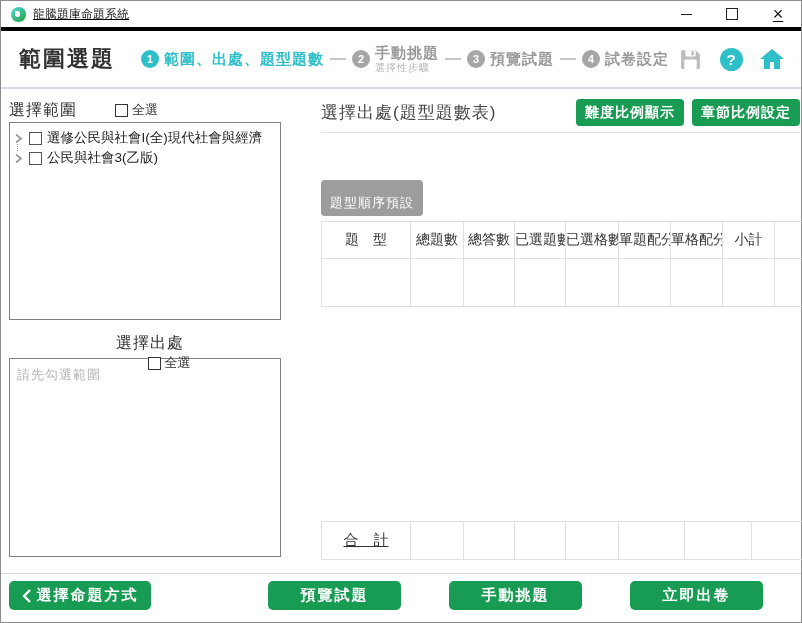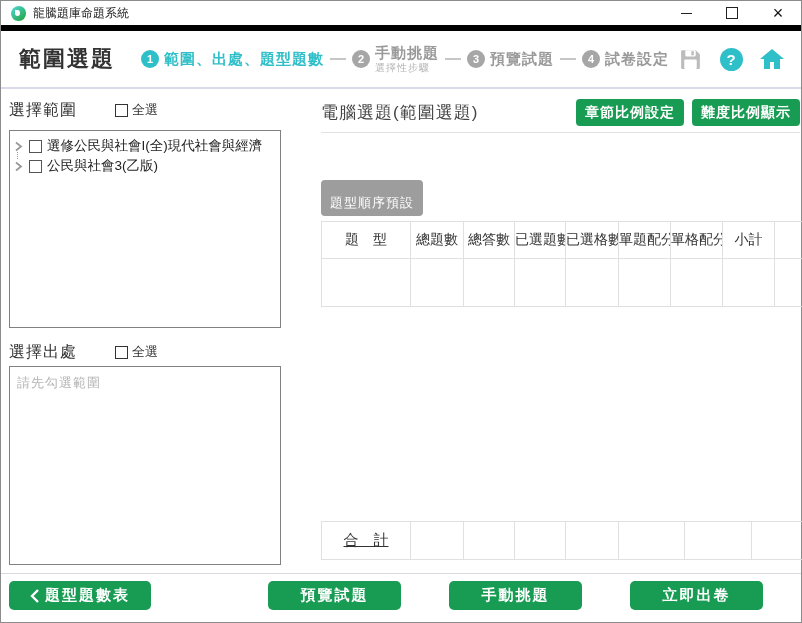--- a/index.html
+++ b/index.html
@@ -1,20 +1,20 @@
 <!DOCTYPE html>
 <html><head>
 <meta charset="utf-8">
 <style>
   html,body{margin:0;padding:0;}
   body{width:802px;height:623px;font-family:"Liberation Sans","DejaVu Sans",sans-serif;background:#fff;overflow:hidden;}
   .window{width:802px;height:623px;border:1px solid #8c8c8c;box-sizing:border-box;position:relative;background:#fff;display:flex;flex-direction:column;}
 
   
-  .titlebar{height:30px;min-height:30px;display:flex;align-items:center;padding-left:10px;background:#fff;border-bottom:6px solid #000000;box-sizing:border-box;}
+  .titlebar{height:30px;min-height:30px;display:flex;align-items:center;padding-left:10px;background:#fff;border-bottom:4px solid #000000;box-sizing:border-box;text-decoration:underline;}
   .app-icon{width:15px;height:15px;border-radius:55% 48% 50% 50%;background:linear-gradient(140deg,#49d2c3 15%,#27a94f 85%);margin-right:7px;position:relative;flex:none;}
   .app-icon:after{content:"";position:absolute;left:4px;top:4px;width:5px;height:6px;background:#fff;border-radius:0 60% 60% 60%;}
   .app-title{font-size:12px;color:#1a1a1a;}
   .win-controls{margin-left:auto;display:flex;height:30px;}
   .win-btn{width:46px;height:30px;display:flex;align-items:center;justify-content:center;background:none;border:none;padding:0;cursor:default;}
   .glyph-min{width:11px;height:1px;background:#222;display:block;}
   .glyph-max{width:10px;height:10px;border:1px solid #222;display:block;}
   .glyph-close{font-size:18px;line-height:1;color:#111;font-weight:400;}
 
   
@@ -34,26 +34,26 @@
   .help-circle{width:23px;height:23px;border-radius:50%;background:#2ebfc8;color:#fff;font-size:15px;font-weight:bold;text-align:center;line-height:23px;}
 
   
   .content{flex:1;display:flex;background:#fff;box-sizing:border-box;gap:20px;}
   .left-col{width:290px;min-width:290px;box-sizing:border-box;padding:10px 0 0 8px;}
   .panel-head{display:flex;align-items:center;height:22px;}
   .panel-title{font-size:16px;color:#333;letter-spacing:1px;}
   .select-all{display:flex;align-items:center;margin-left:38px;font-size:13px;color:#333;gap:4px;}
   .cb{width:11px;height:11px;border:1.5px solid #333;background:#fff;display:inline-block;box-sizing:content-box;}
   .cb-sm{width:11px;height:11px;border:1px solid #555;background:#fff;display:inline-block;flex:none;}
-  .tree-box{width:272px;height:198px;border:1px solid #808080;box-sizing:border-box;margin-top:9px;padding:5px 4px;overflow:hidden;}
+  .tree-box{width:272px;height:198px;border:1px solid #808080;box-sizing:border-box;margin-top:1px;padding:5px 4px;overflow:hidden;}
   .tree-row{display:flex;align-items:center;height:20px;gap:5px;}
   .chev{width:10px;height:14px;display:flex;align-items:center;position:relative;flex:none;}
   .chev.guide:after{content:"";position:absolute;left:3px;top:13px;height:7px;border-left:1px dotted #9a9a9a;}
   .tree-label{font-size:13.5px;color:#222;white-space:nowrap;}
-  .src-head{margin-top:13px;}
+  .src-head{margin-top:13px;flex-direction:column;}
   .source-box{width:272px;height:199px;border:1px solid #808080;box-sizing:border-box;margin-top:3px;padding:6px 7px;}
   .placeholder{font-size:13px;color:#b5b5b5;letter-spacing:1px;}
 
   .right-col{width:502px;min-width:502px;box-sizing:border-box;border-right:1px solid #9b9b9b;padding:10px 12px 0 10px;}
   .right-head{display:flex;align-items:flex-start;}
   .main-title{font-size:17px;font-weight:400;color:#444;margin:2px 0 0 0;letter-spacing:1px;}
   .ratio-btns{margin-left:auto;display:flex;gap:8px;}
   .btn-green-sm{background:#189b52;color:#fff;border:none;border-radius:4px;font-size:14px;font-weight:bold;padding:0 9px;height:27px;letter-spacing:1px;font-family:inherit;}
   .right-divider{border:none;border-top:1px solid #e2e2e2;margin:6px 0 0 0;}
   .preset-tag{display:inline-block;background:#9d9d9d;color:#fff;font-size:13px;border-radius:4px;padding:14px 9px 4px;margin-top:47px;letter-spacing:1px;border:none;font-family:inherit;}
@@ -185,24 +185,24 @@
           <span>全選</span>
         </label>
       </div>
       <div class="source-box">
         <span class="placeholder">請先勾選範圍</span>
       </div>
     </div>
 
     <div class="right-col">
       <div class="right-head">
-        <h2 class="main-title">電腦選題(範圍選題)</h2>
+        <h2 class="main-title">選擇出處(題型題數表)</h2>
         <div class="ratio-btns">
+          <button class="btn-green-sm">難度比例顯示</button>
           <button class="btn-green-sm">章節比例設定</button>
-          <button class="btn-green-sm">難度比例顯示</button>
         </div>
       </div>
       <hr class="right-divider">
       <div>
         <button class="preset-tag">題型順序預設</button>
       </div>
       <table>
         <thead>
             <tr id="thead-row">
               <th style="width: 88px;">題　型</th>
@@ -245,20 +245,20 @@
           </tbody>
       </table>
     </div>
   </div>
 
   <div class="footer">
     <button class="btn-green btn-back">
       <svg width="9" height="14" viewBox="0 0 9 14">
           <path d="M8 1L2 7l6 6" fill="none" stroke="#fff" stroke-width="2.4"></path>
         </svg>
-      <span>題型題數表</span>
+      <span>選擇命題方式</span>
     </button>
     <button class="btn-green btn-preview">預覽試題</button>
     <button class="btn-green btn-manual">手動挑題</button>
     <button class="btn-green btn-generate">立即出卷</button>
   </div>
 
 </div>
 
 </body></html>

